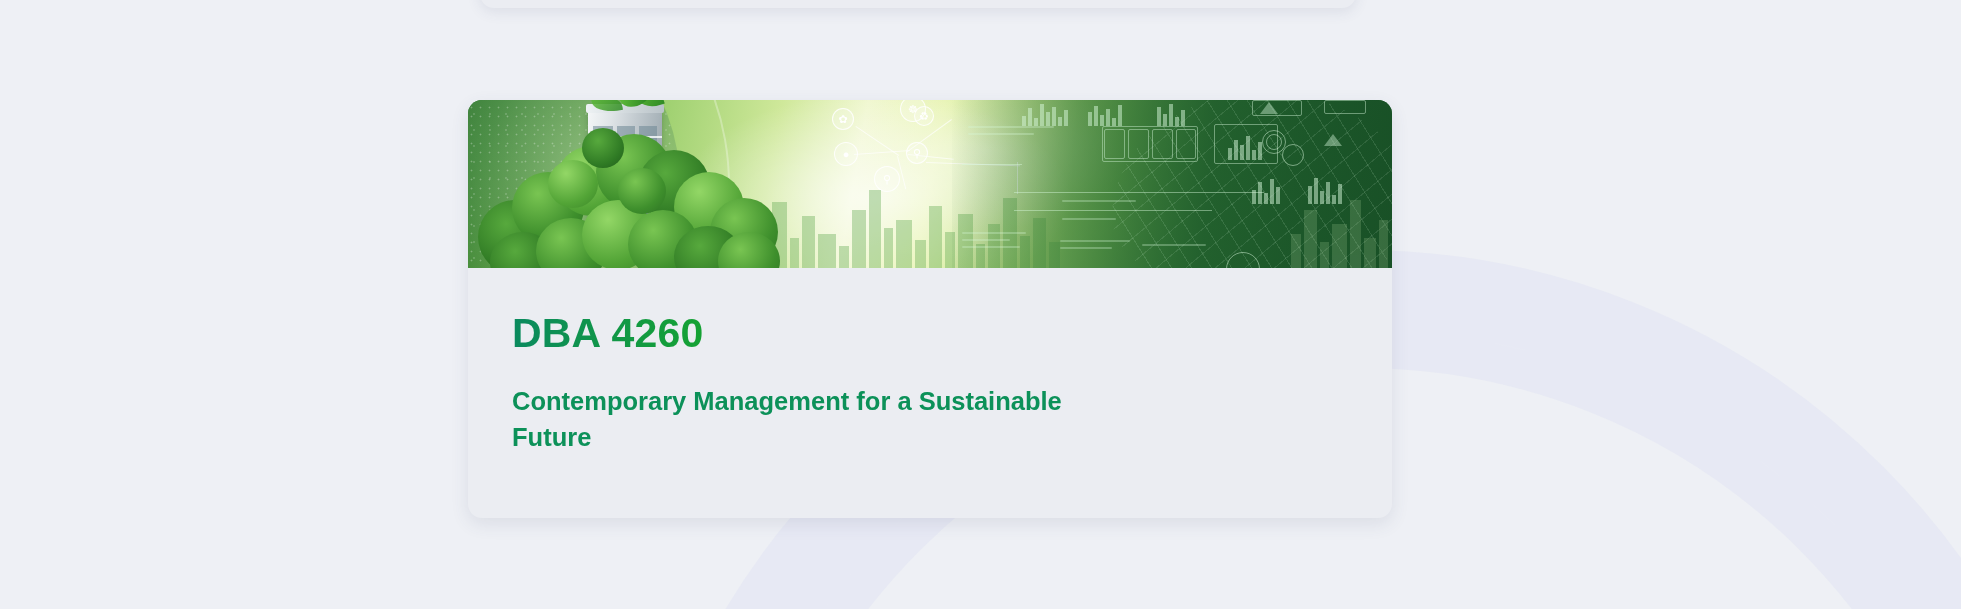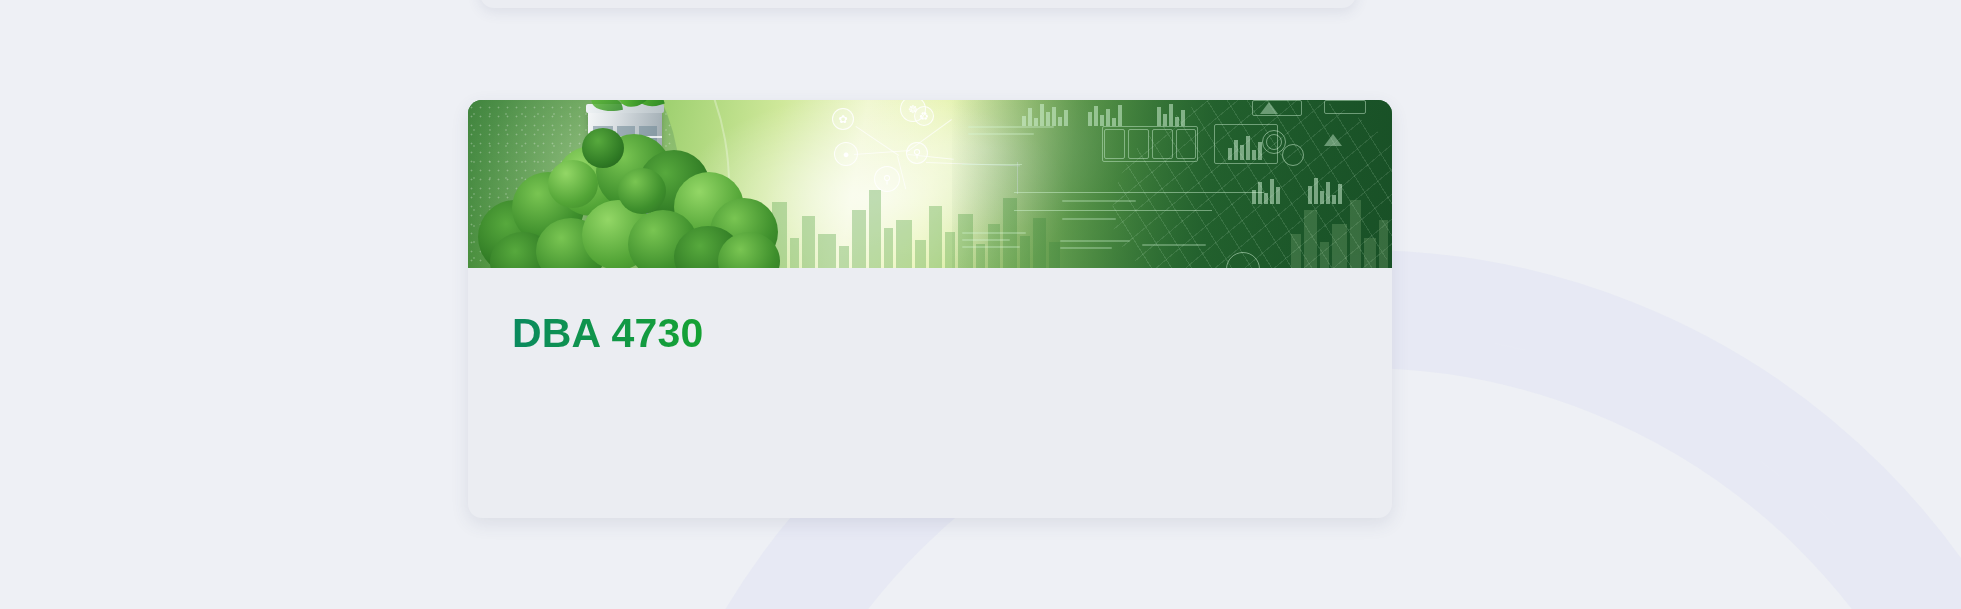--- a/index.html
+++ b/index.html
@@ -374,16 +374,17 @@
         <b style="left:150px;top:96px; width:70px; height:68px;"></b>
         <b class="dk" style="left:196px;top:112px;width:68px; height:62px;"></b>
         <b style="left:240px;top:118px;width:62px; height:58px;"></b>
         <b class="lt" style="left:70px; top:46px; width:50px; height:48px;"></b>
         <b style="left:140px;top:54px; width:48px; height:46px;"></b>
         <b class="dk" style="left:104px;top:14px; width:42px; height:40px;"></b>
       </div>
     </div>
 
     <div class="card-body">
-      <div class="course-code">DBA 4730</div>
+      <div class="course-code">DBA 4260</div>
+      <div class="course-title">Contemporary Management for a Sustainable Future</div>
     </div>
   </div>
 </div>
 
 </body></html>

